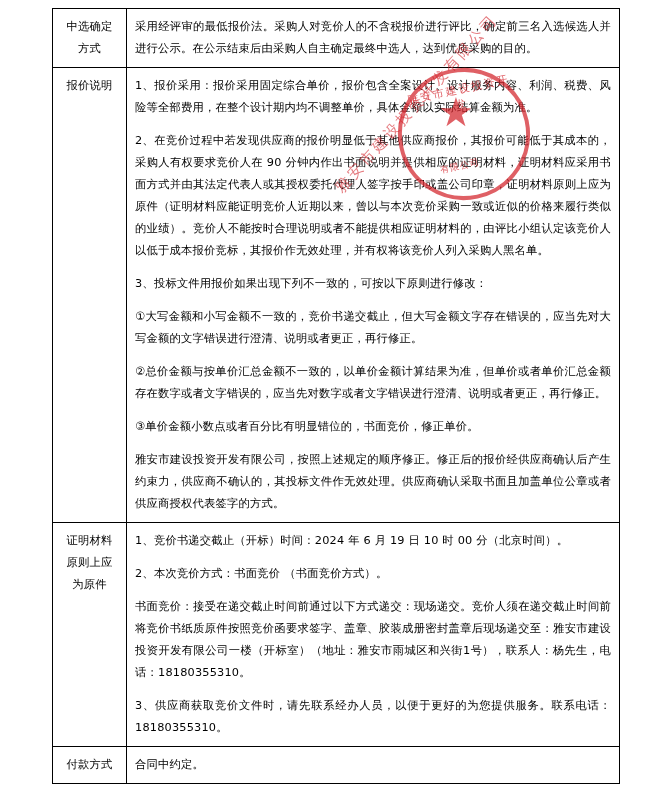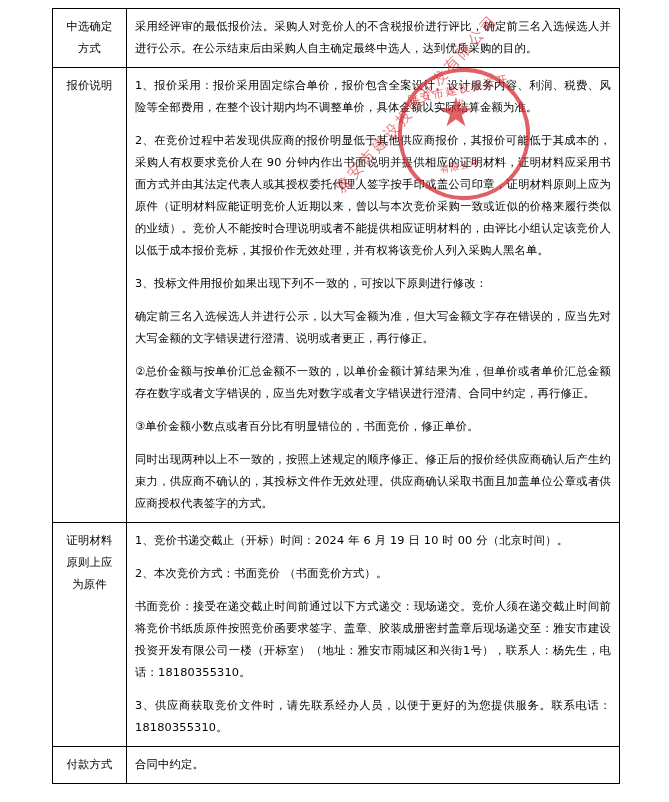--- a/index.html
+++ b/index.html
@@ -146,24 +146,24 @@
           <p class="p">采用经评审的最低报价法。采购人对竞价人的不含税报价进行评比，确定前三名入选候选人并进行公示。在公示结束后由采购人自主确定最终中选人，达到优质采购的目的。</p>
         </td>
       </tr>
 
       <tr>
         <td class="label">报价说明</td>
         <td class="body">
           <p class="p">1、报价采用：报价采用固定综合单价，报价包含全案设计、设计服务内容、利润、税费、风险等全部费用，在整个设计期内均不调整单价，具体金额以实际结算金额为准。</p>
           <p class="p">2、在竞价过程中若发现供应商的报价明显低于其他供应商报价，其报价可能低于其成本的，采购人有权要求竞价人在 90 分钟内作出书面说明并提供相应的证明材料，证明材料应采用书面方式并由其法定代表人或其授权委托代理人签字按手印或盖公司印章，证明材料原则上应为原件（证明材料应能证明竞价人近期以来，曾以与本次竞价采购一致或近似的价格来履行类似的业绩）。竞价人不能按时合理说明或者不能提供相应证明材料的，由评比小组认定该竞价人以低于成本报价竞标，其报价作无效处理，并有权将该竞价人列入采购人黑名单。</p>
           <p class="p">3、投标文件用报价如果出现下列不一致的，可按以下原则进行修改：</p>
-          <p class="p">确定前三名入选候选人并进行公示，以大写金额为准，但大写金额文字存在错误的，应当先对大写金额的文字错误进行澄清、说明或者更正，再行修正。</p>
-          <p class="p">②总价金额与按单价汇总金额不一致的，以单价金额计算结果为准，但单价或者单价汇总金额存在数字或者文字错误的，应当先对数字或者文字错误进行澄清、合同中约定，再行修正。</p>
+          <p class="p">①大写金额和小写金额不一致的，竞价书递交截止，但大写金额文字存在错误的，应当先对大写金额的文字错误进行澄清、说明或者更正，再行修正。</p>
+          <p class="p">②总价金额与按单价汇总金额不一致的，以单价金额计算结果为准，但单价或者单价汇总金额存在数字或者文字错误的，应当先对数字或者文字错误进行澄清、说明或者更正，再行修正。</p>
           <p class="p">③单价金额小数点或者百分比有明显错位的，书面竞价，修正单价。</p>
-          <p class="p">同时出现两种以上不一致的，按照上述规定的顺序修正。修正后的报价经供应商确认后产生约束力，供应商不确认的，其投标文件作无效处理。供应商确认采取书面且加盖单位公章或者供应商授权代表签字的方式。</p>
+          <p class="p">雅安市建设投资开发有限公司，按照上述规定的顺序修正。修正后的报价经供应商确认后产生约束力，供应商不确认的，其投标文件作无效处理。供应商确认采取书面且加盖单位公章或者供应商授权代表签字的方式。</p>
         </td>
       </tr>
 
       <tr>
         <td class="label">证明材料原则上应为原件</td>
         <td class="body">
           <p class="p">1、竞价书递交截止（开标）时间：2024 年 6 月 19 日 10 时 00 分（北京时间）。</p>
           <p class="p">2、本次竞价方式：书面竞价 （书面竞价方式）。</p>
           <p class="p">书面竞价：接受在递交截止时间前通过以下方式递交：现场递交。竞价人须在递交截止时间前将竞价书纸质原件按照竞价函要求签字、盖章、胶装成册密封盖章后现场递交至：雅安市建设投资开发有限公司一楼（开标室）（地址：雅安市雨城区和兴街1号），联系人：杨先生，电话：18180355310。</p>
           <p class="p">3、供应商获取竞价文件时，请先联系经办人员，以便于更好的为您提供服务。联系电话：18180355310。</p>

